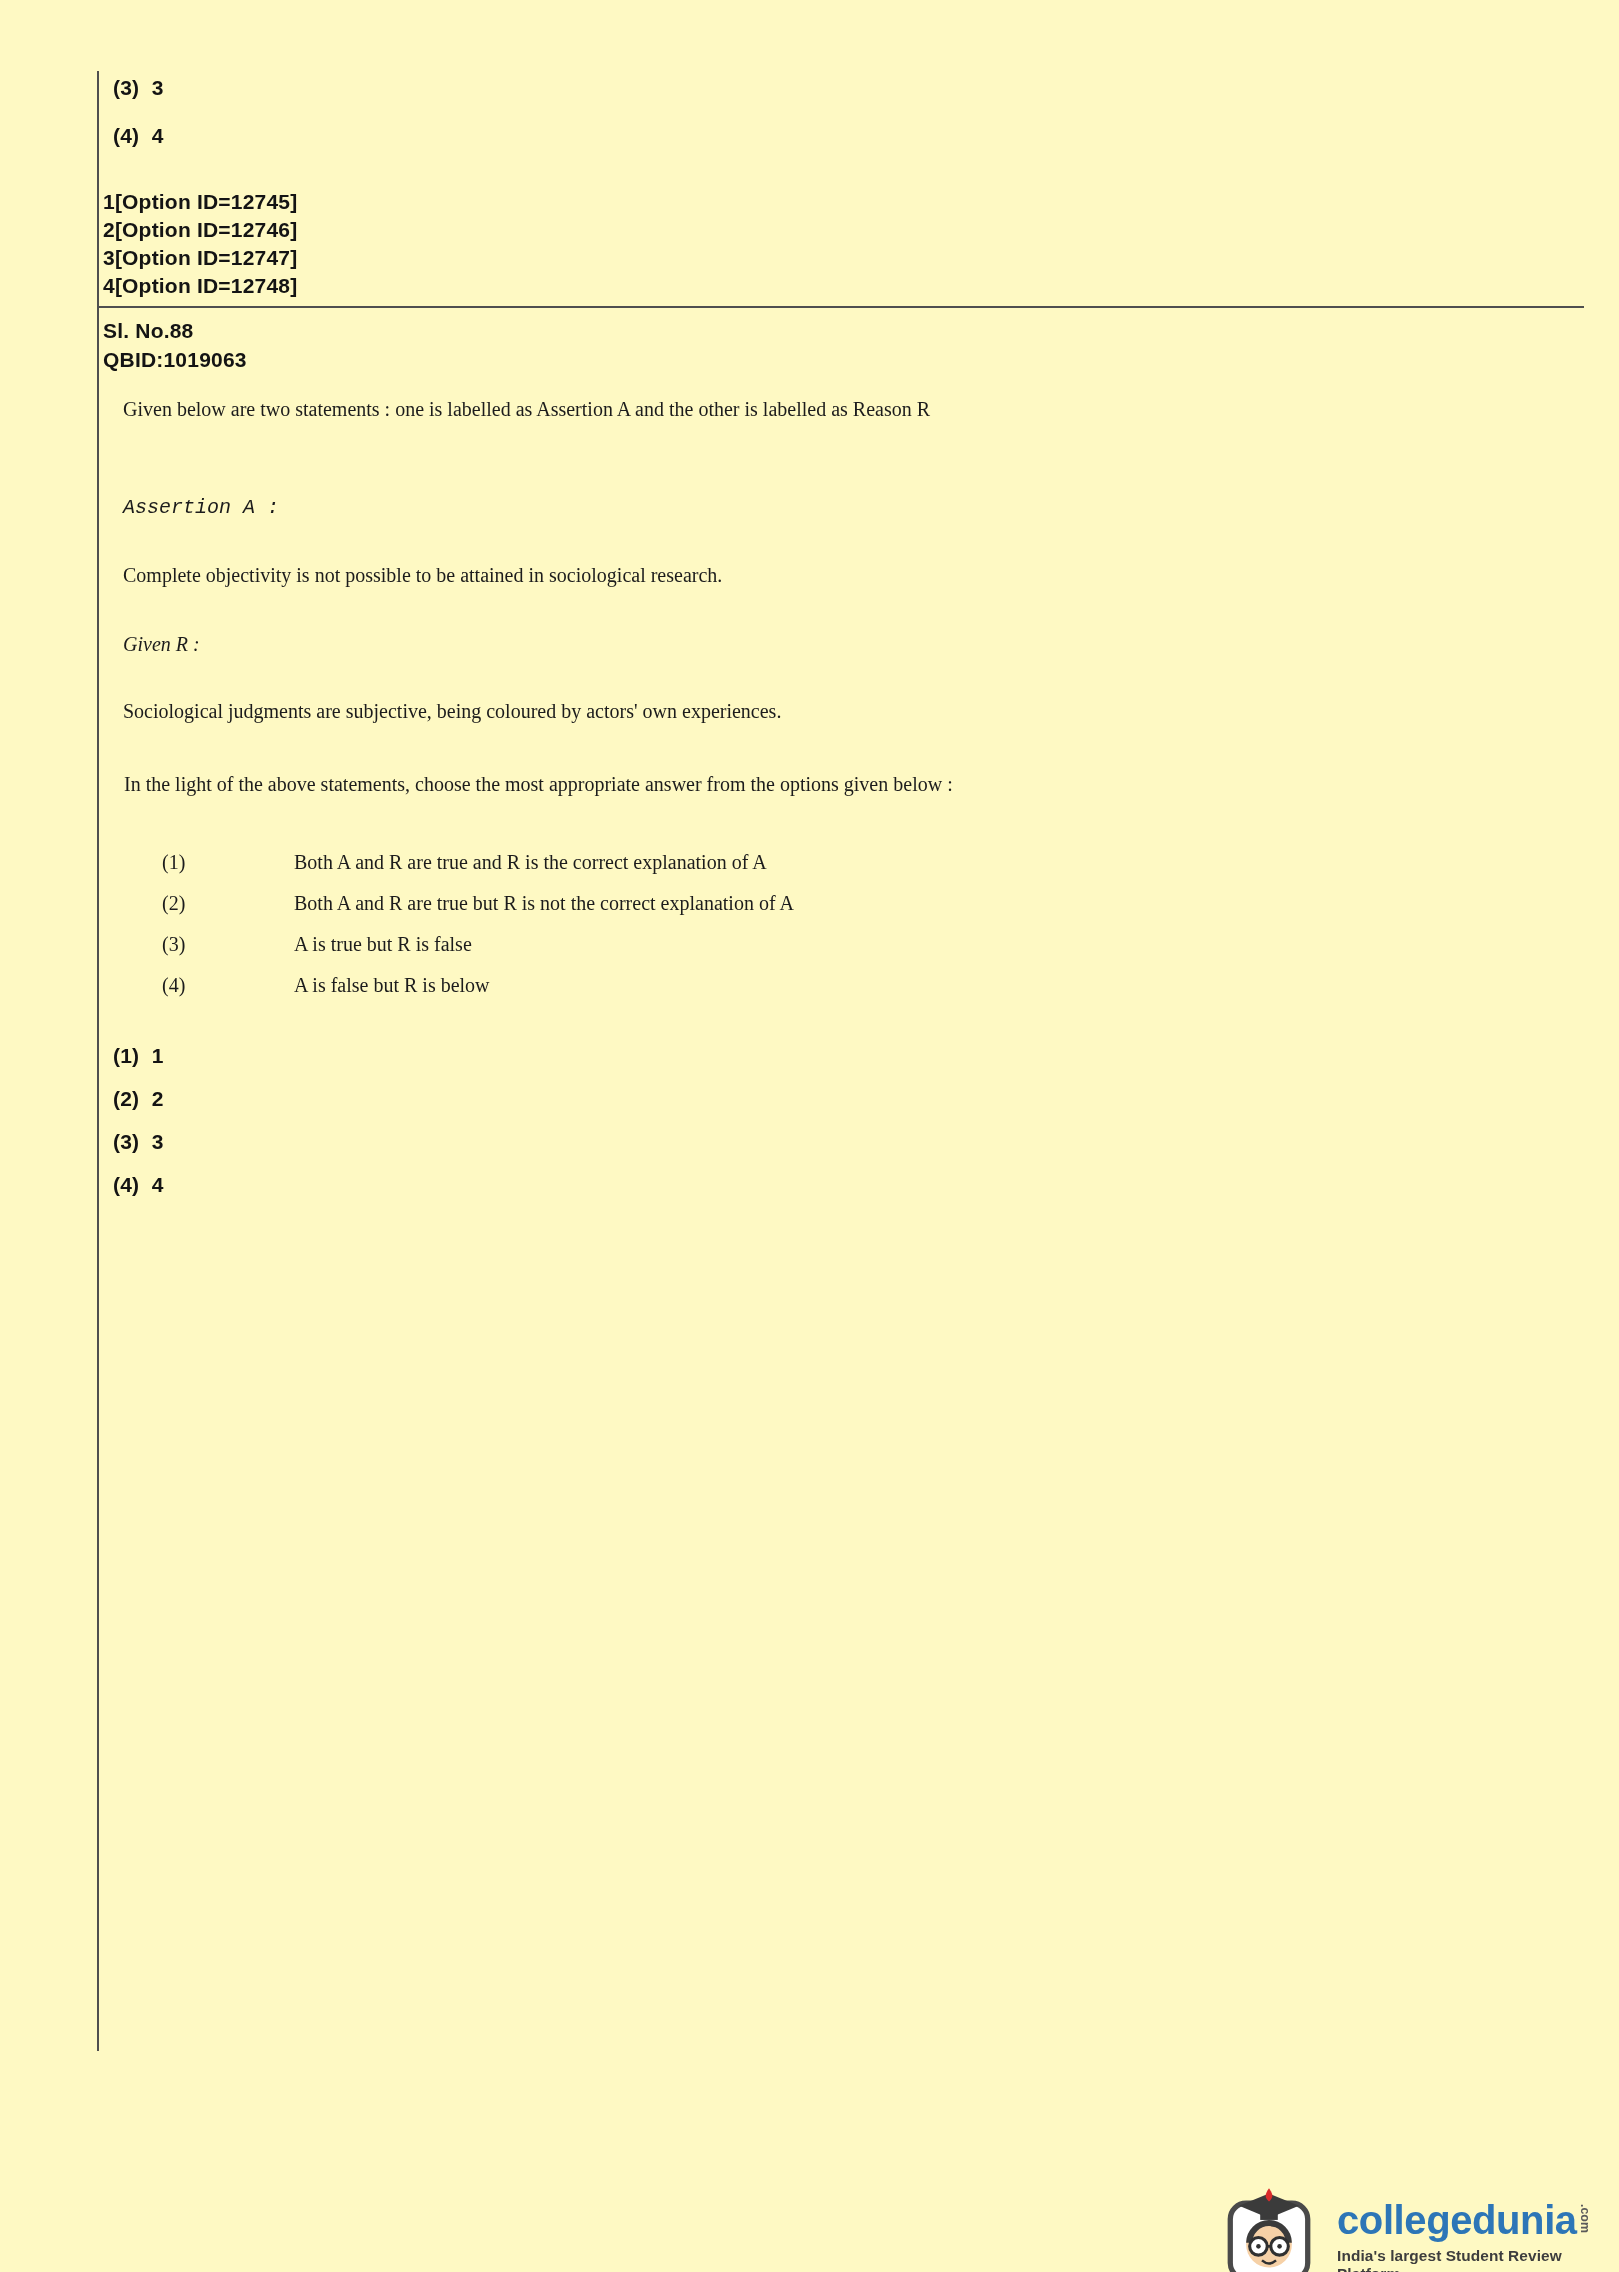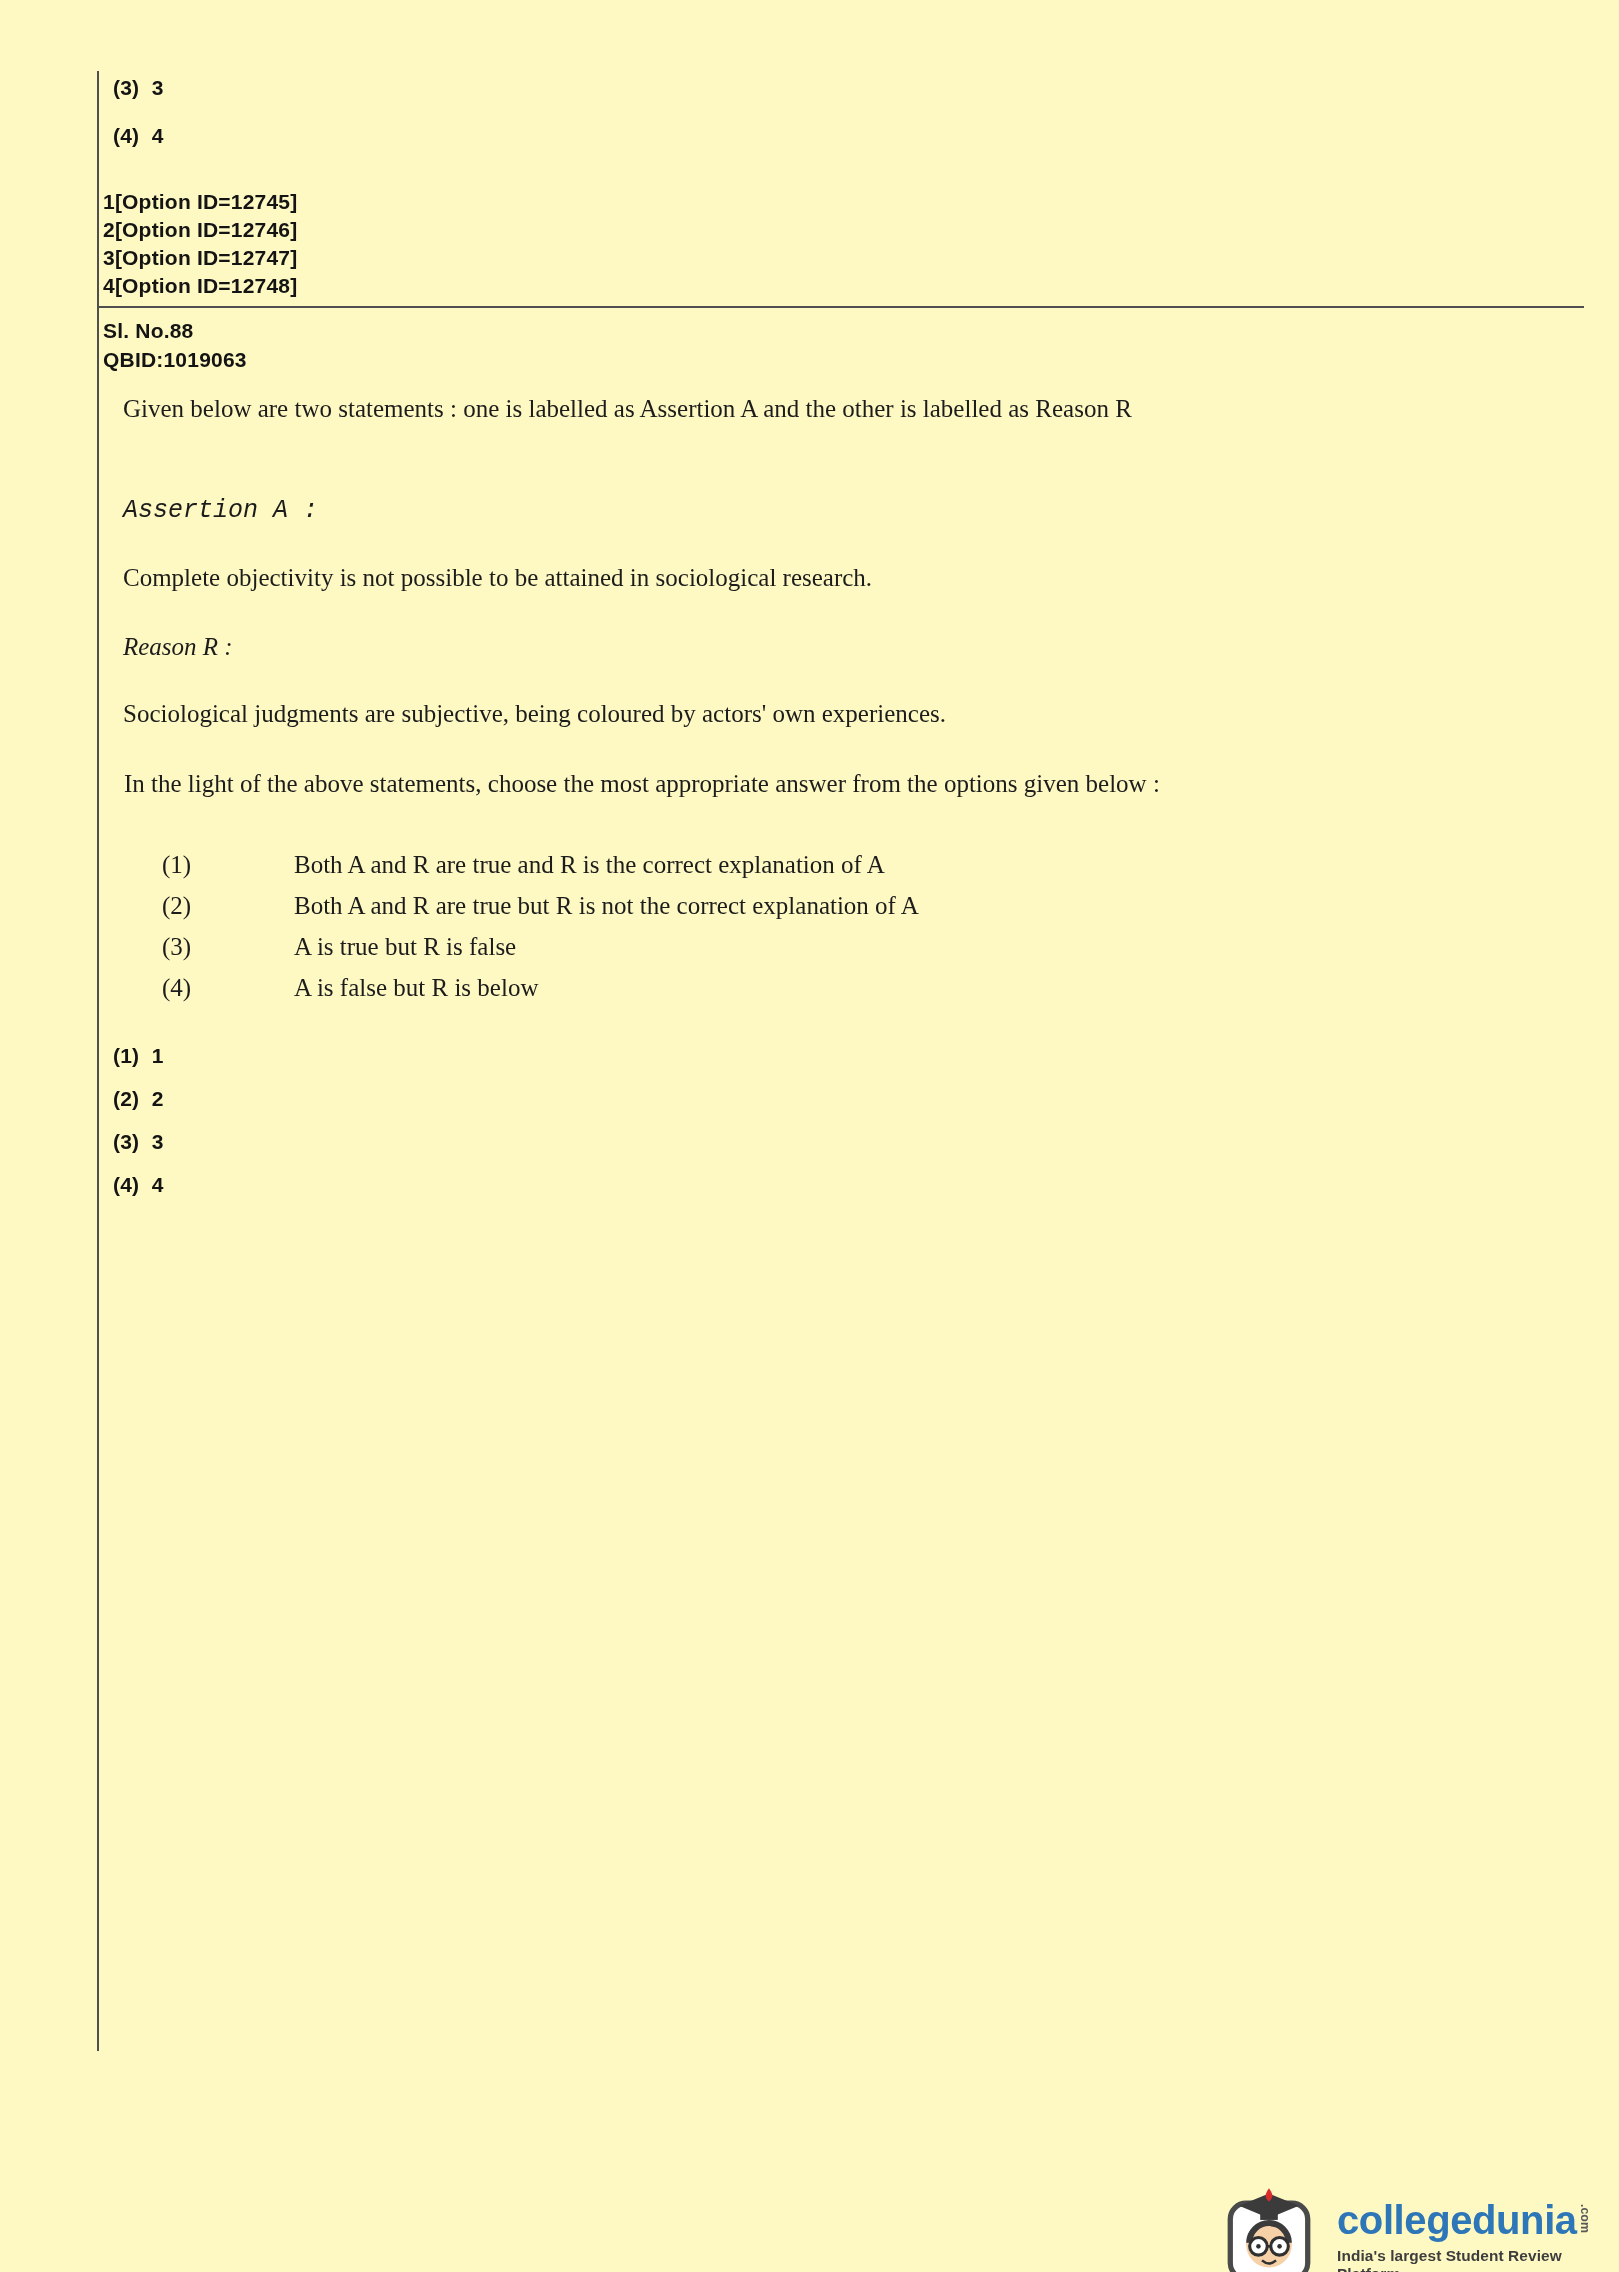--- a/index.html
+++ b/index.html
@@ -29,21 +29,21 @@
   .prev-opt-2 { top:124px; }
 
   .option-ids {
     position:absolute; left:103px; top:188px;
     line-height:28px;
     text-align:center;
   }
 
   .sl-block { position:absolute; left:103px; top:316px; line-height:29px; }
 
-  .serif { font-family:"Liberation Serif", serif; color:#1c1c1c; font-size:25px; }
+  .serif { font-family:"Liberation Serif", serif; color:#1c1c1c; font-size:20px; }
   .italic { font-style:italic; }
 
   .intro { position:absolute; left:123px; top:392px; width:1072px; line-height:34px; }
   .assertion-label { position:absolute; left:123px; top:496px;font-family:Liberation Mono, monospace; }
   .assertion-text  { position:absolute; left:123px; top:564px; }
   .reason-label    { position:absolute; left:123px; top:633px; }
   .reason-text     { position:absolute; left:123px; top:700px; }
   .instruction     { position:absolute; left:124px; top:767px; width:1085px; line-height:34px; }
 
   .choice-row { position:absolute; left:162px; display:flex; }
@@ -106,21 +106,21 @@
   <div class="sl-block bold-sans">
     <div>Sl. No.88</div>
     <div>QBID:1019063</div>
   </div>
 
   <div class="intro serif">Given below are two statements : one is labelled as Assertion A and the other is labelled as Reason R</div>
 
   <div class="assertion-label serif italic">Assertion A :</div>
   <div class="assertion-text serif">Complete objectivity is not possible to be attained in sociological research.</div>
 
-  <div class="reason-label serif italic">Reason R :</div>
+  <div class="reason-label serif italic">Given R :</div>
   <div class="reason-text serif">Sociological judgments are subjective, being coloured by actors' own experiences.</div>
 
   <div class="instruction serif">In the light of the above statements, choose the most appropriate answer from the options given below :</div>
 
   <div class="choice-row choice-1 serif">
     <span class="choice-num">(1)</span>
     <span>Both A and R are true and R is the correct explanation of A</span>
   </div>
   <div class="choice-row choice-2 serif">
     <span class="choice-num">(2)</span>

